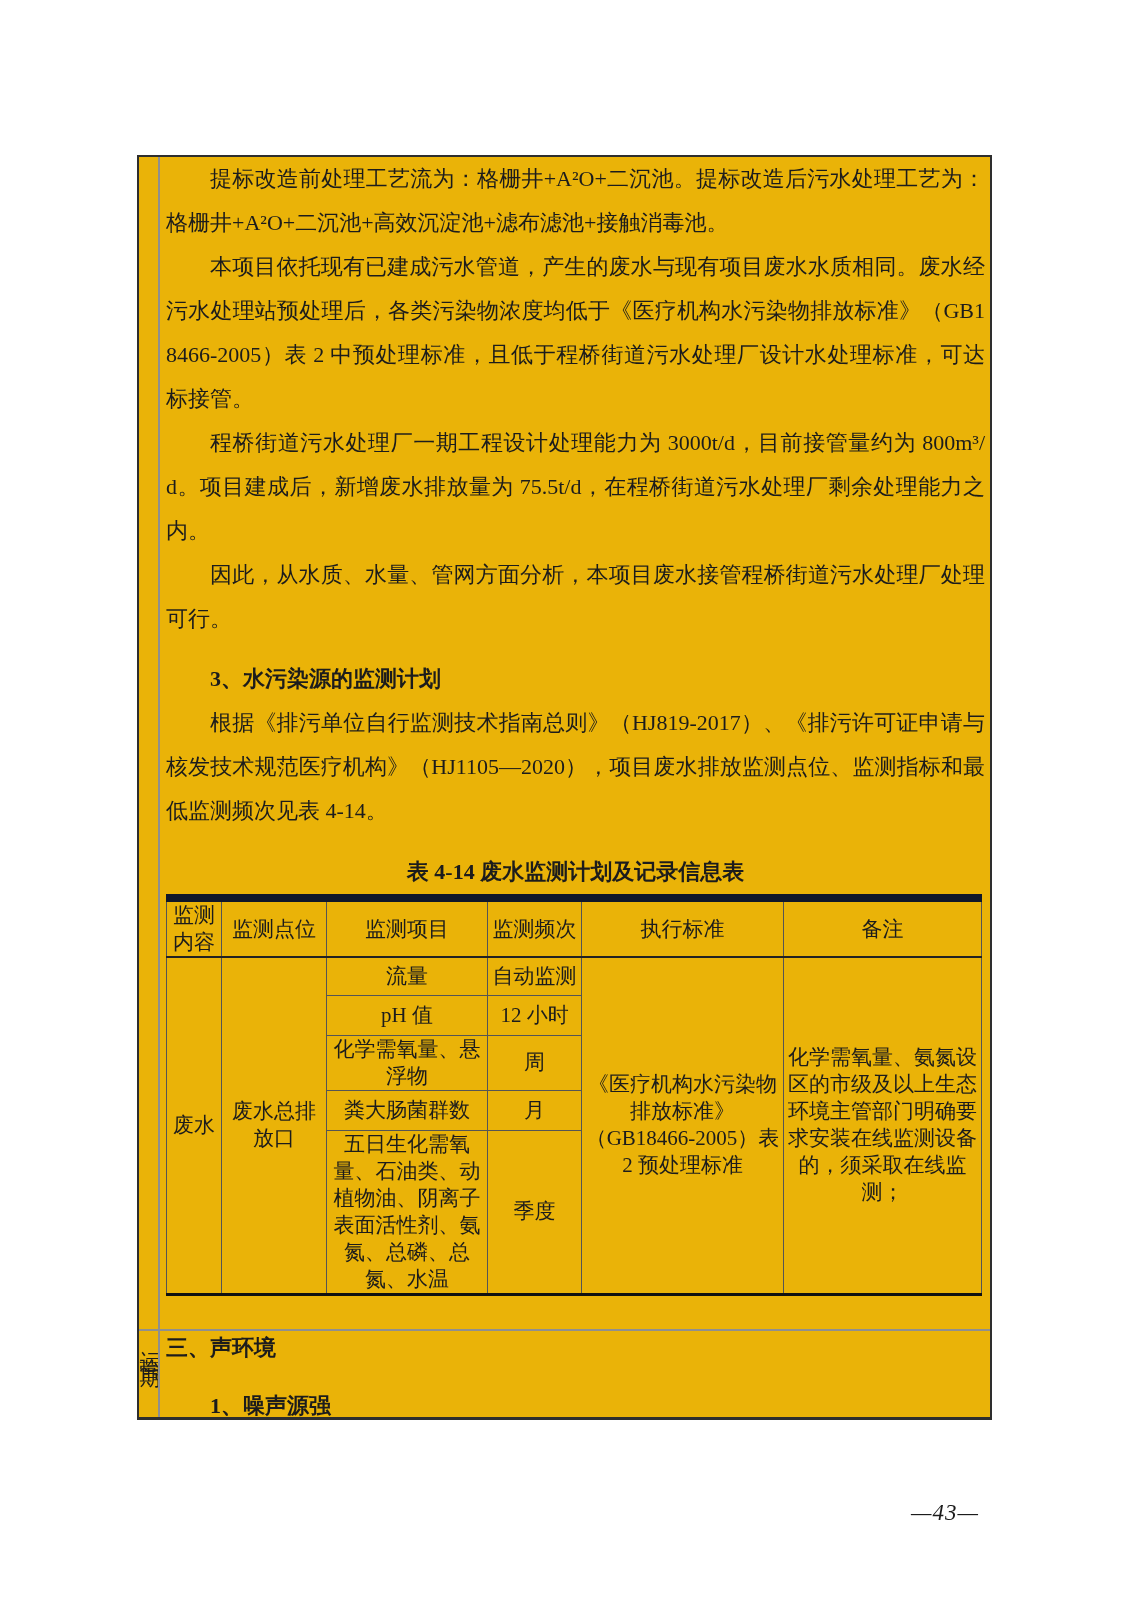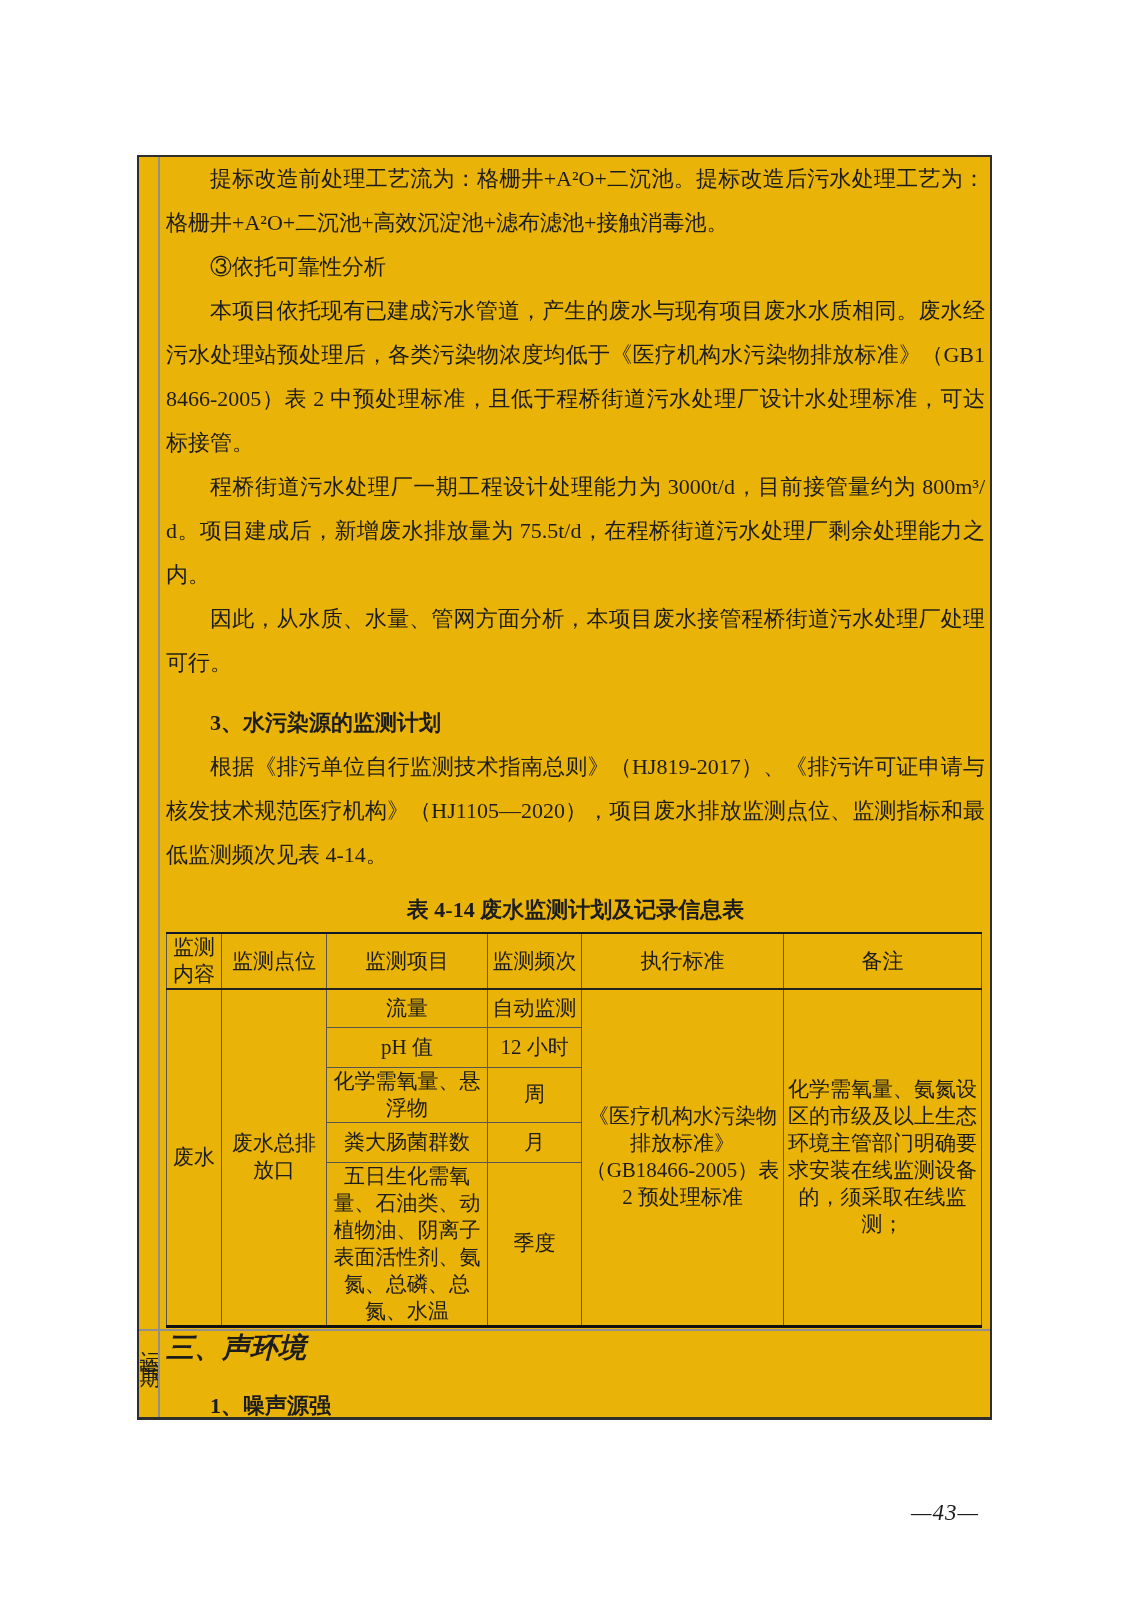--- a/index.html
+++ b/index.html
@@ -32,63 +32,62 @@
 
   p.para {
     margin:0; font-size:22px; line-height:44px;
     text-align:justify; text-indent:44px; word-break:break-all;
   }
   .heading3 {
     margin:16px 0 0 0; font-size:22px; font-weight:bold;
     line-height:44px; text-indent:44px;
   }
   .table-title {
-    margin-top:18px; font-size:22px; font-weight:bold;
+    margin-top:24px; font-size:22px; font-weight:bold;
     text-align:center; line-height:30px;
   }
 
   table.monitor {
     border-collapse:collapse; table-layout:fixed; width:815px; margin-top:7px;
-    border-top:2px solid #0f172a; border-bottom:3px solid #111111;
+    border-top:8px solid #0f172a; border-bottom:3px solid #111111;
   }
   table.monitor th, table.monitor td {
     border:1px solid #555555; text-align:center; vertical-align:middle;
     font-size:21px; line-height:27px; padding:0 2px; font-weight:normal;
     overflow:hidden;
   }
   table.monitor thead tr { height:50px; }
   table.monitor thead th { border-bottom:2px solid #222222; }
   tr.r-flow  { height:38px; }
   tr.r-ph    { height:40px;padding-left:10px; }
   tr.r-cod   { height:52px; }
   tr.r-coli  { height:40px; }
   tr.r-quart { height:130px; }
   td.std-cell, td.remark-cell { line-height:30px; }
 
-  .h-sound { font-weight:bold; font-size:28px; margin:4px 0 0 0; line-height:26px;font-style:italic; }
+  .h-sound { font-weight:bold; font-size:22px; margin:4px 0 0 0; line-height:26px; }
   .h-noise { font-weight:bold; font-size:22px; margin:32px 0 0 44px; line-height:26px; }
 
   .page-num {
     position:absolute; top:1500px; left:890px; width:110px;
     text-align:center; font-size:23px; letter-spacing:1px;font-style:italic;
   }
 </style>
 </head>
 <body>
 
 <div class="page">
 
   <div class="frame">
 
     <div class="row row-main">
       <div class="side-col"></div>
       <div class="main-cell">
 
         <p class="para">提标改造前处理工艺流为：格栅井+A²O+二沉池。提标改造后污水处理工艺为：格栅井+A²O+二沉池+高效沉淀池+滤布滤池+接触消毒池。</p>
-        <p class="para">③依托可靠性分析</p>
         <p class="para">本项目依托现有已建成污水管道，产生的废水与现有项目废水水质相同。废水经污水处理站预处理后，各类污染物浓度均低于《医疗机构水污染物排放标准》（GB18466-2005）表 2 中预处理标准，且低于程桥街道污水处理厂设计水处理标准，可达标接管。</p>
         <p class="para">程桥街道污水处理厂一期工程设计处理能力为 3000t/d，目前接管量约为 800m³/d。项目建成后，新增废水排放量为 75.5t/d，在程桥街道污水处理厂剩余处理能力之内。</p>
         <p class="para">因此，从水质、水量、管网方面分析，本项目废水接管程桥街道污水处理厂处理可行。</p>
 
         <div class="heading3">3、水污染源的监测计划</div>
 
         <p class="para">根据《排污单位自行监测技术指南总则》（HJ819-2017）、《排污许可证申请与核发技术规范医疗机构》（HJ1105—2020），项目废水排放监测点位、监测指标和最低监测频次见表 4-14。</p>
 
         <div class="table-title">表 4-14 废水监测计划及记录信息表</div>
 

